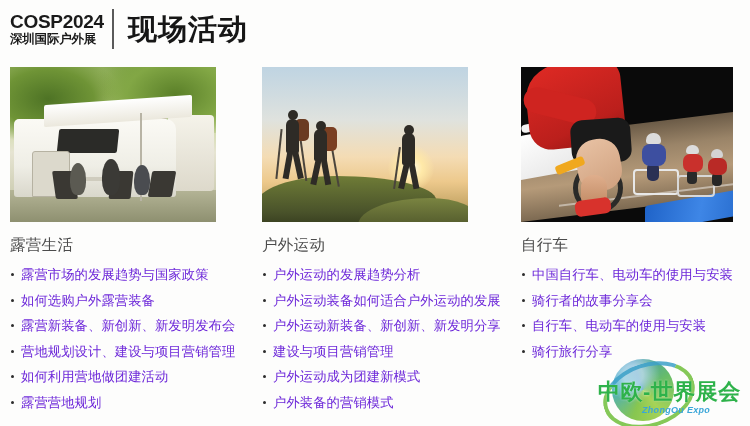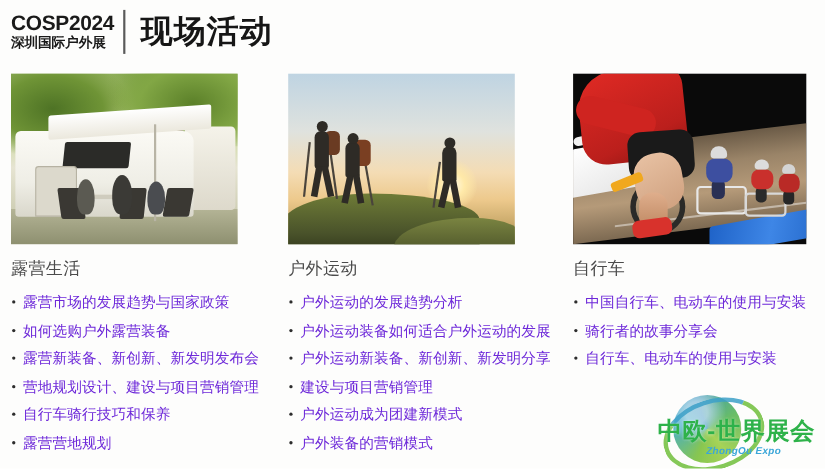--- a/index.html
+++ b/index.html
@@ -388,21 +388,21 @@
       <div class="p1"></div>
       <div class="p2"></div>
       <div class="p3"></div>
     </div>
     <div class="col-heading">露营生活</div>
     <ul class="bullet-list">
       <li class="bullet-item">露营市场的发展趋势与国家政策</li>
       <li class="bullet-item">如何选购户外露营装备</li>
       <li class="bullet-item">露营新装备、新创新、新发明发布会</li>
       <li class="bullet-item">营地规划设计、建设与项目营销管理</li>
-      <li class="bullet-item">自行车骑行技巧和保养</li>
+      <li class="bullet-item">如何利用营地做团建活动</li>
       <li class="bullet-item">露营营地规划</li>
     </ul>
   </div>
 
   <div class="column col-1">
     <div class="photo ph-hike">
       <div class="sun"></div>
       <div class="ridge"></div>
       <div class="ridge2"></div>
       <div class="hiker h1-pole1"></div>
@@ -466,20 +466,21 @@
         <div class="leg"></div>
         <div class="tor"></div>
         <div class="helm"></div>
       </div>
     </div>
     <div class="col-heading">自行车</div>
     <ul class="bullet-list">
       <li class="bullet-item">中国自行车、电动车的使用与安装</li>
       <li class="bullet-item">骑行者的故事分享会</li>
       <li class="bullet-item">自行车、电动车的使用与安装</li>
+      <li class="bullet-item">骑行旅行分享</li>
     </ul>
   </div>
 
 </div>
 
 <div class="watermark">
   <div class="wm-globe"></div>
   <div class="wm-arc"></div>
   <div class="wm-text">中欧-世界展会</div>
   <div class="wm-sub">ZhongOu Expo</div>

